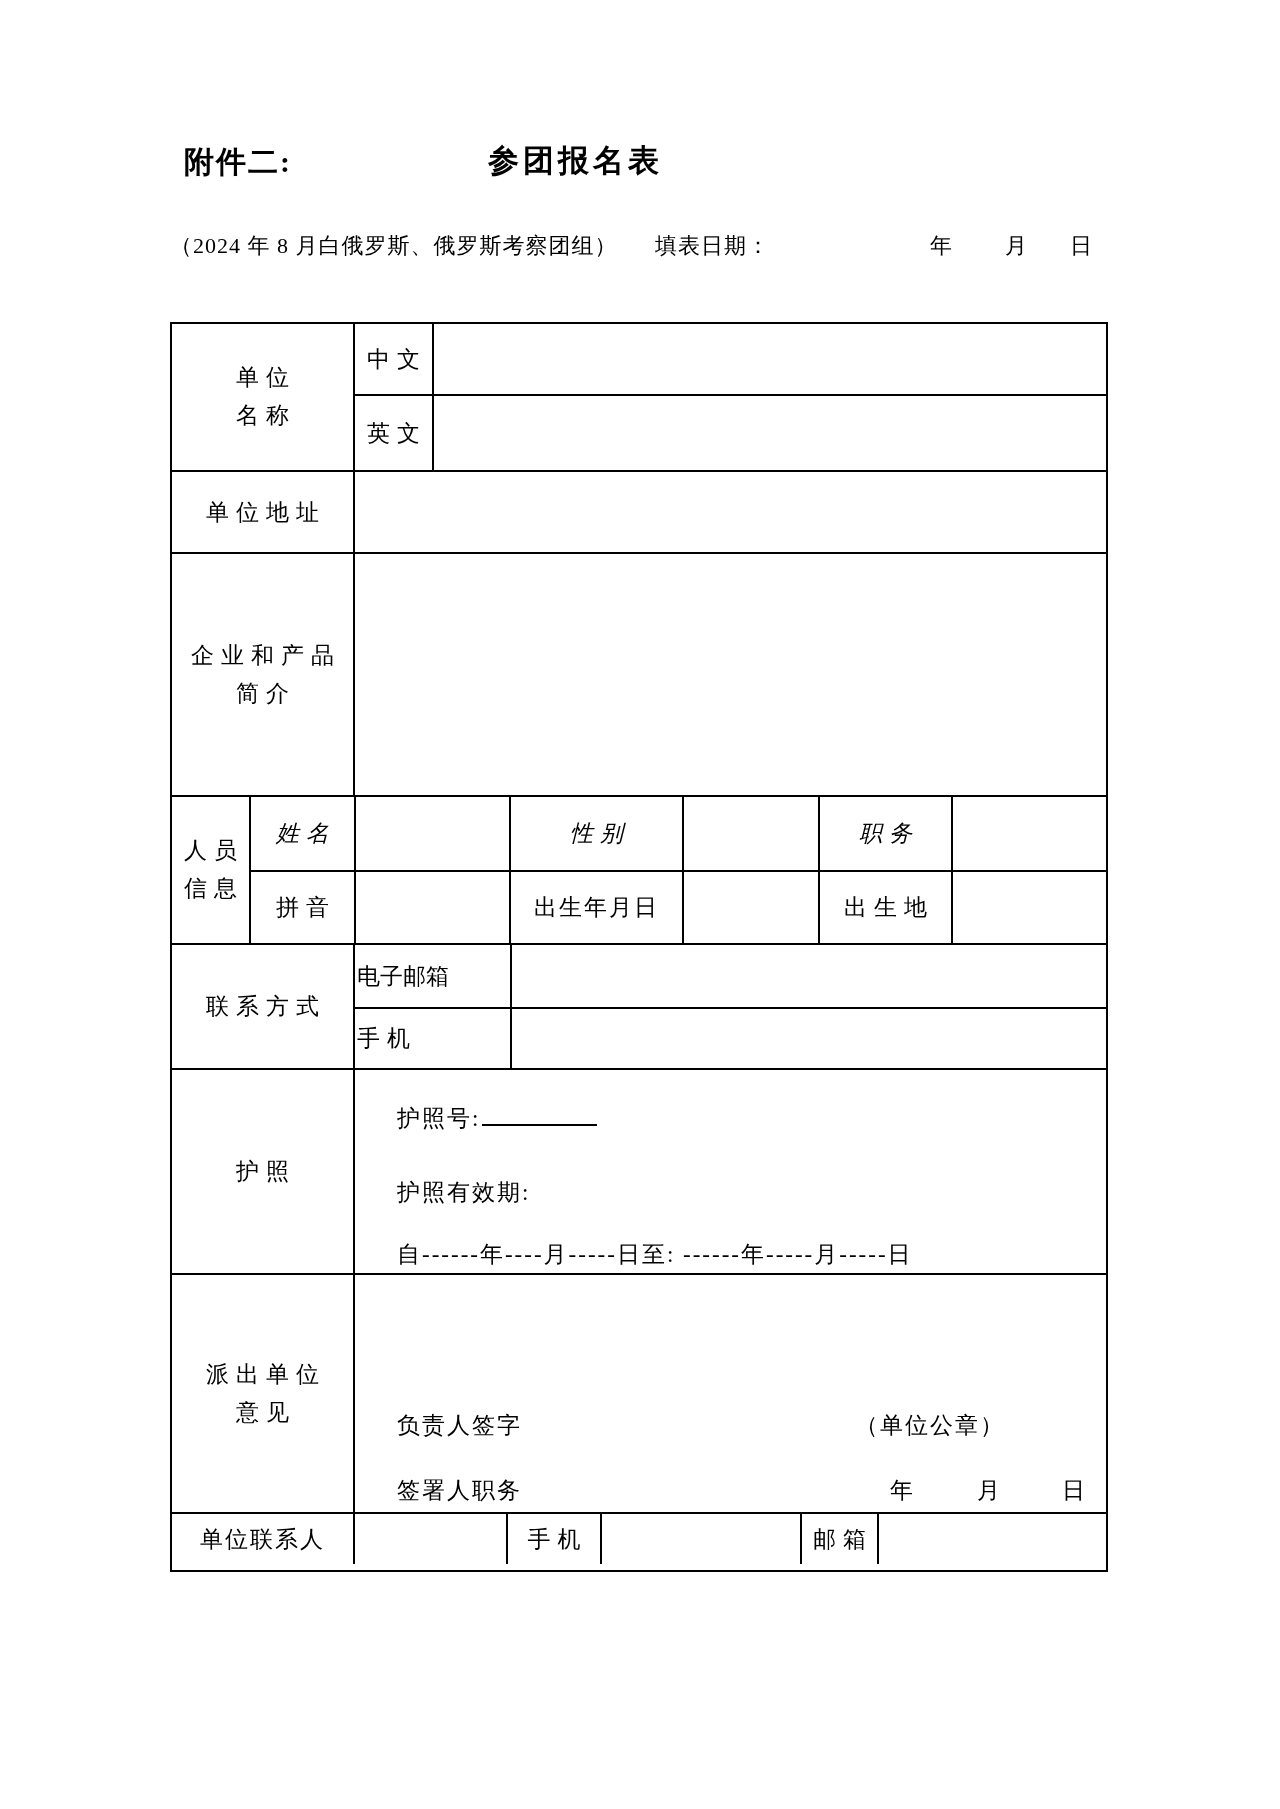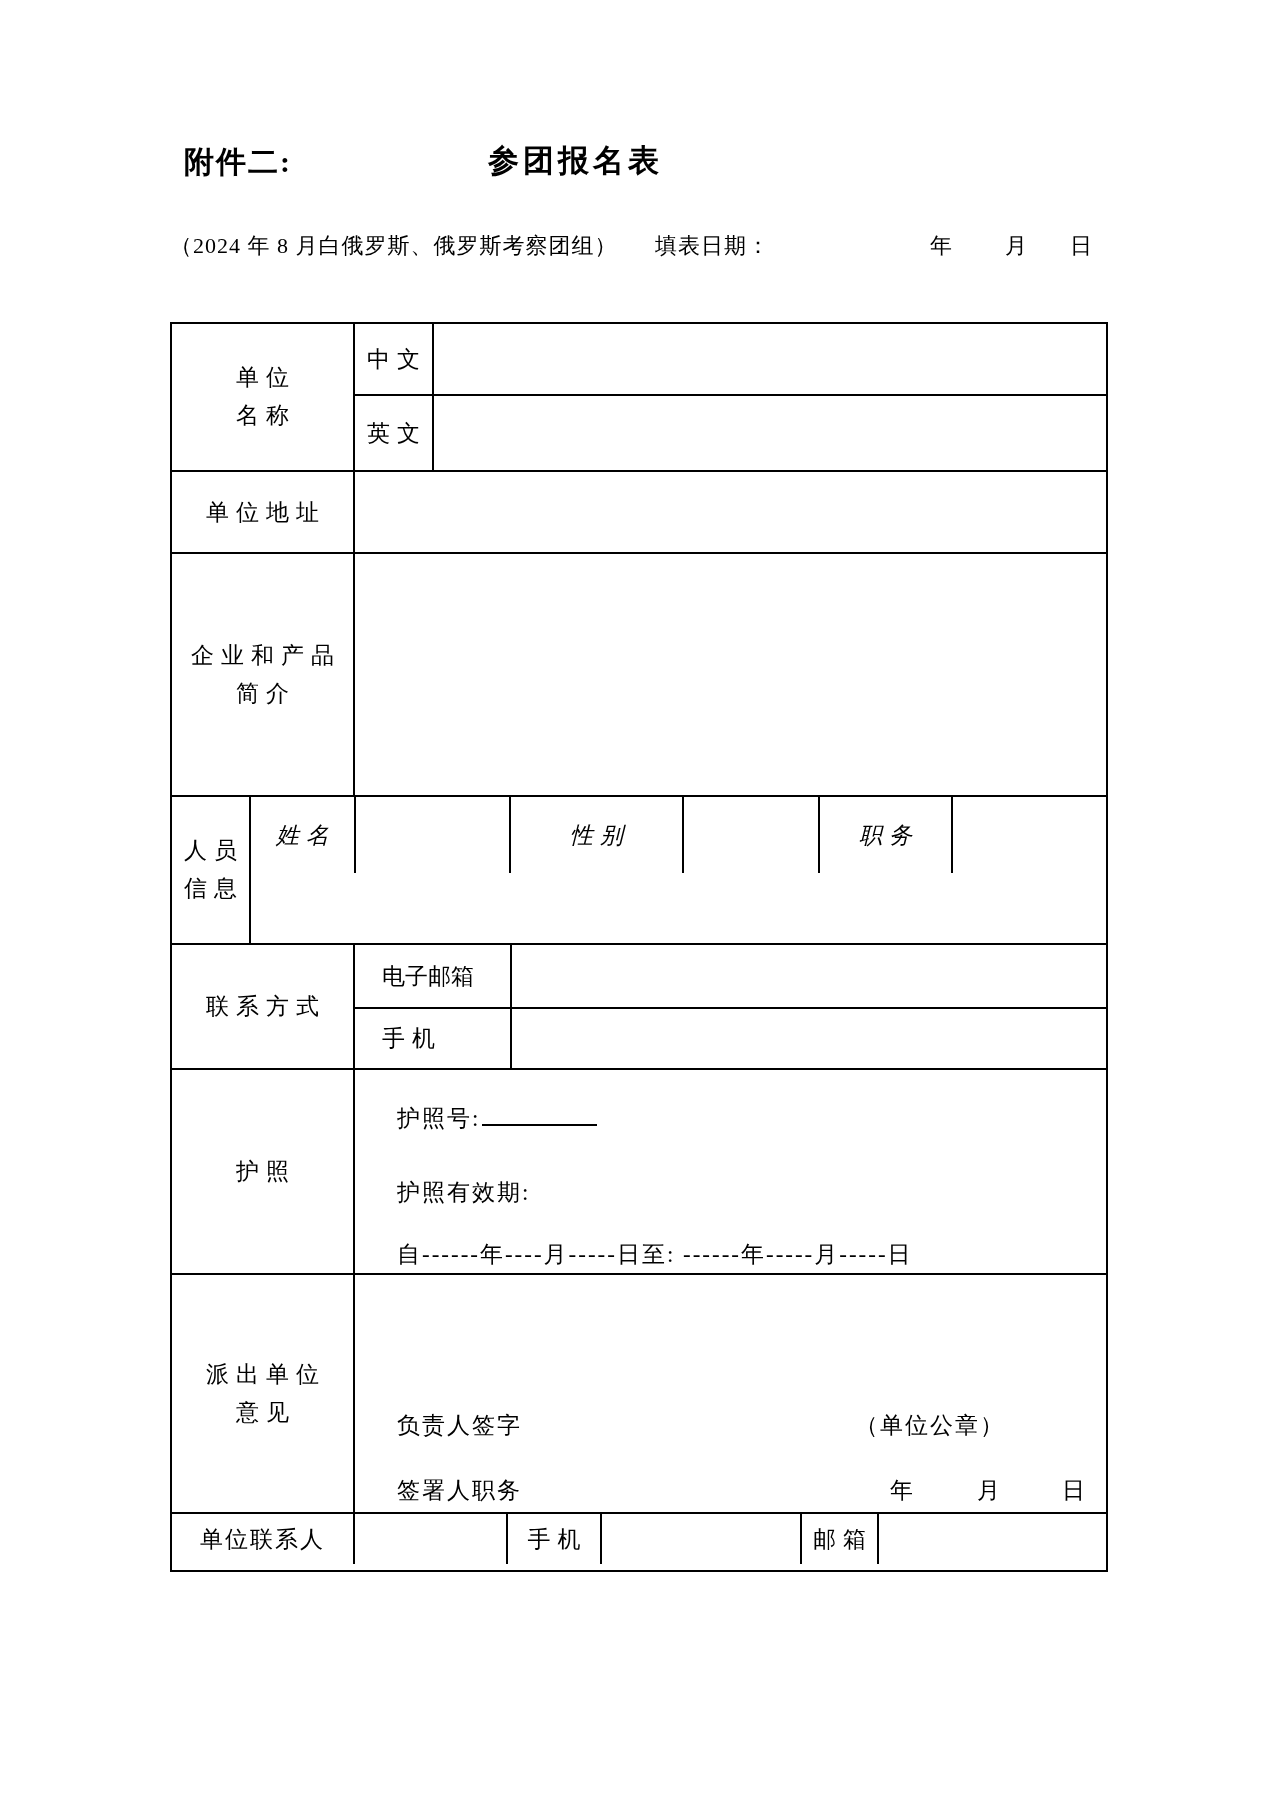--- a/index.html
+++ b/index.html
@@ -22,21 +22,21 @@
   .row:last-child { border-bottom:none; }
   .cell { border-right:2px solid #000; display:flex; align-items:center; justify-content:center;
           flex-direction:column; text-align:center; }
   .cell:last-child { border-right:none; }
   .hcell { flex-direction:row; }
   .stack { display:flex; flex-direction:column; flex:1; }
   .subrow { display:flex; border-bottom:2px solid #000; }
   .subrow:last-child { border-bottom:none; }
   .lbl { letter-spacing:7px; text-indent:7px; line-height:38px; }
   .lbl-tight { letter-spacing:7px; text-indent:7px; }
-  .left-lbl { justify-content:flex-start; padding-left:27px; text-align:left; flex-direction:row; }
+  .left-lbl { justify-content:flex-start; padding-left:2px; text-align:left; flex-direction:row; }
   .fill { flex:1; }
   .rel { position:relative; display:block; }
   .abs { position:absolute; white-space:nowrap; letter-spacing:2px; }
   .uline { display:inline-block; width:115px; border-bottom:2px solid #000; height:26px; margin-left:2px; }
 </style>
 </head>
 <body>
 
 <div class="page">
 
@@ -100,20 +100,34 @@
           <div class="cell" style="width:155px;"></div>
           <div class="cell hcell" style="width:173px;">
             <span class="lbl-tight">性别</span>
           </div>
           <div class="cell" style="width:136px;"></div>
           <div class="cell hcell" style="width:133px;">
             <span class="lbl-tight">职务</span>
           </div>
           <div class="cell fill"></div>
         </div>
+        <div class="subrow" style="height:71px;">
+          <div class="cell hcell" style="width:105px;">
+            <span class="lbl-tight">拼音</span>
+          </div>
+          <div class="cell" style="width:155px;"></div>
+          <div class="cell hcell" style="width:173px;">
+            <span style="letter-spacing:2px;">出生年月日</span>
+          </div>
+          <div class="cell" style="width:136px;"></div>
+          <div class="cell hcell" style="width:133px;">
+            <span class="lbl-tight">出生地</span>
+          </div>
+          <div class="cell fill"></div>
+        </div>
       </div>
     </div>
 
     <div class="row" style="height:125px;">
       <div class="cell hcell" style="width:183px;">
         <span class="lbl-tight">联系方式</span>
       </div>
       <div class="stack">
         <div class="subrow" style="height:64px;">
           <div class="cell left-lbl" style="width:157px;">

